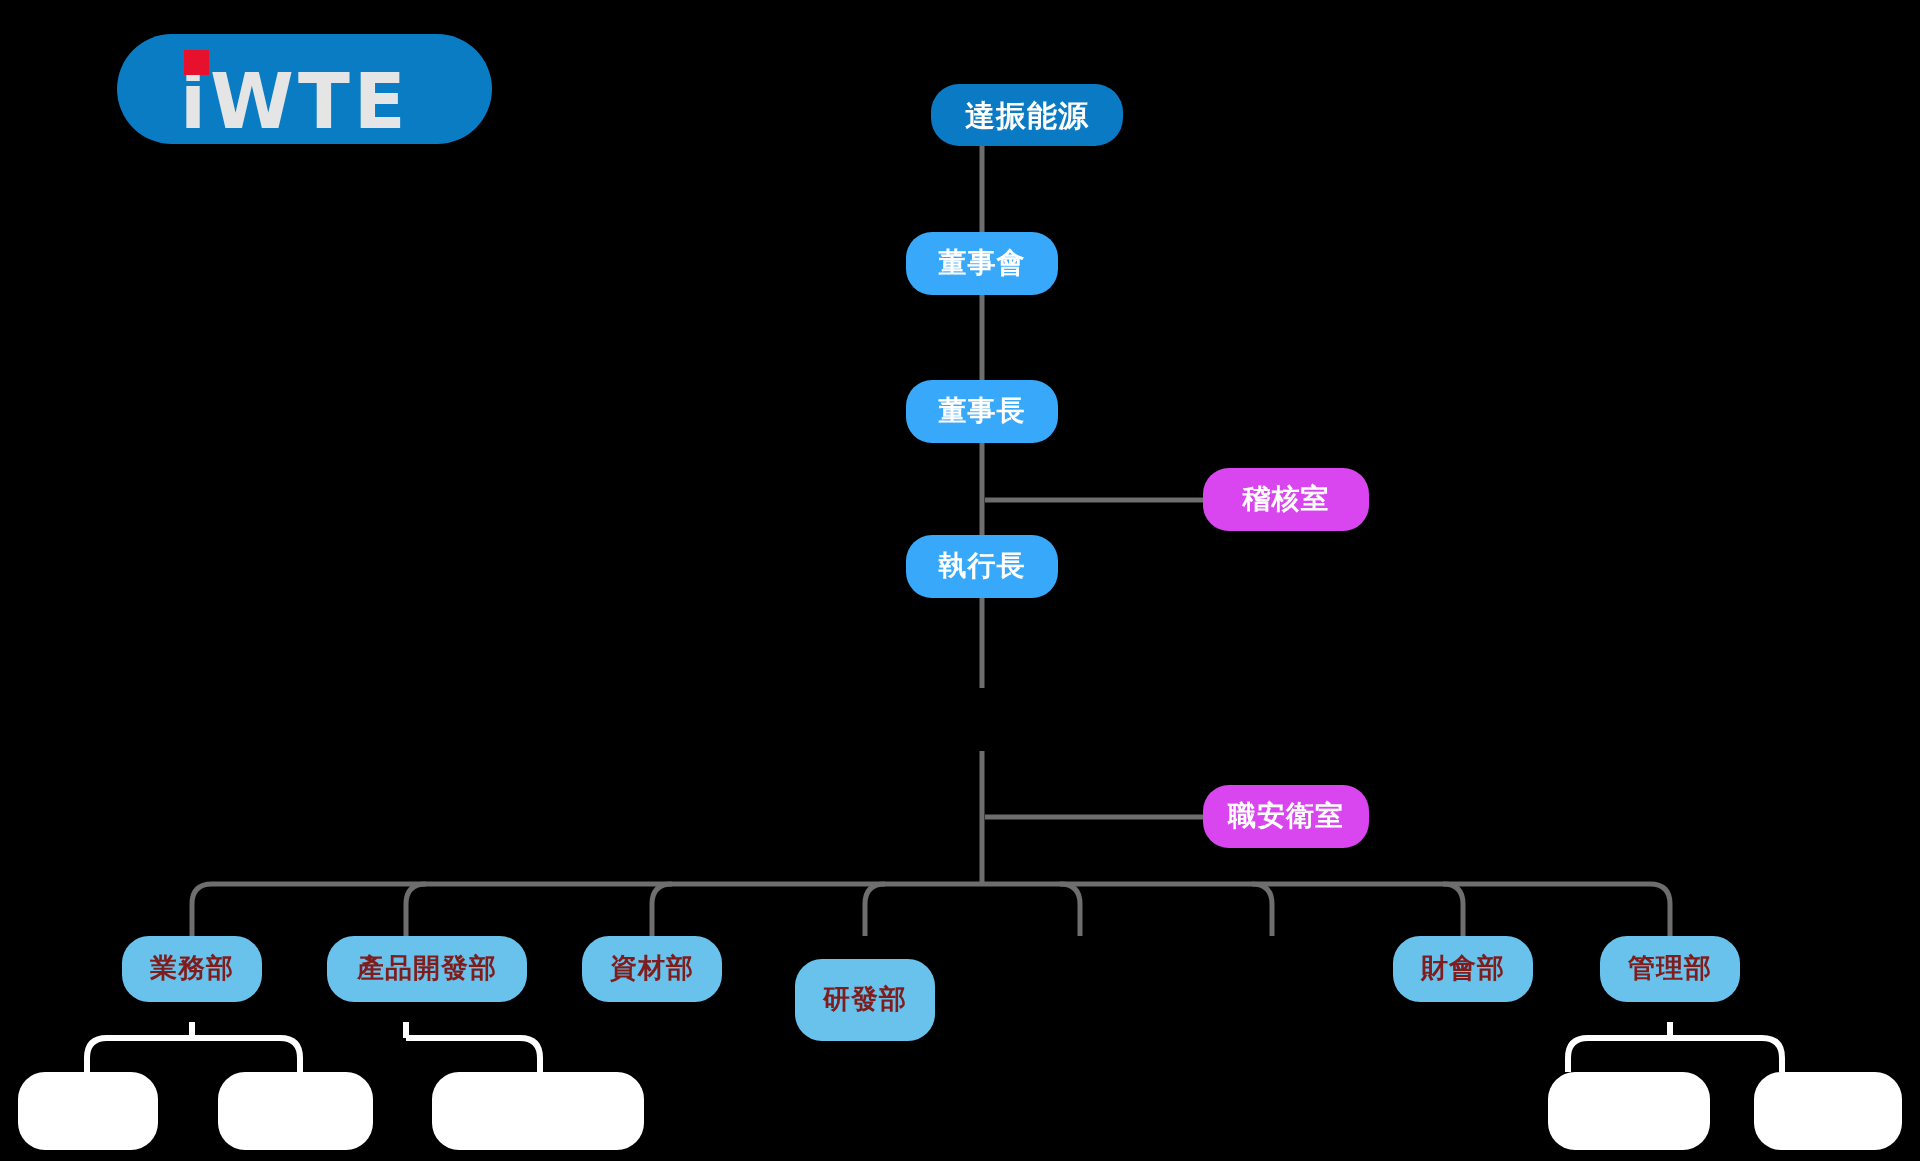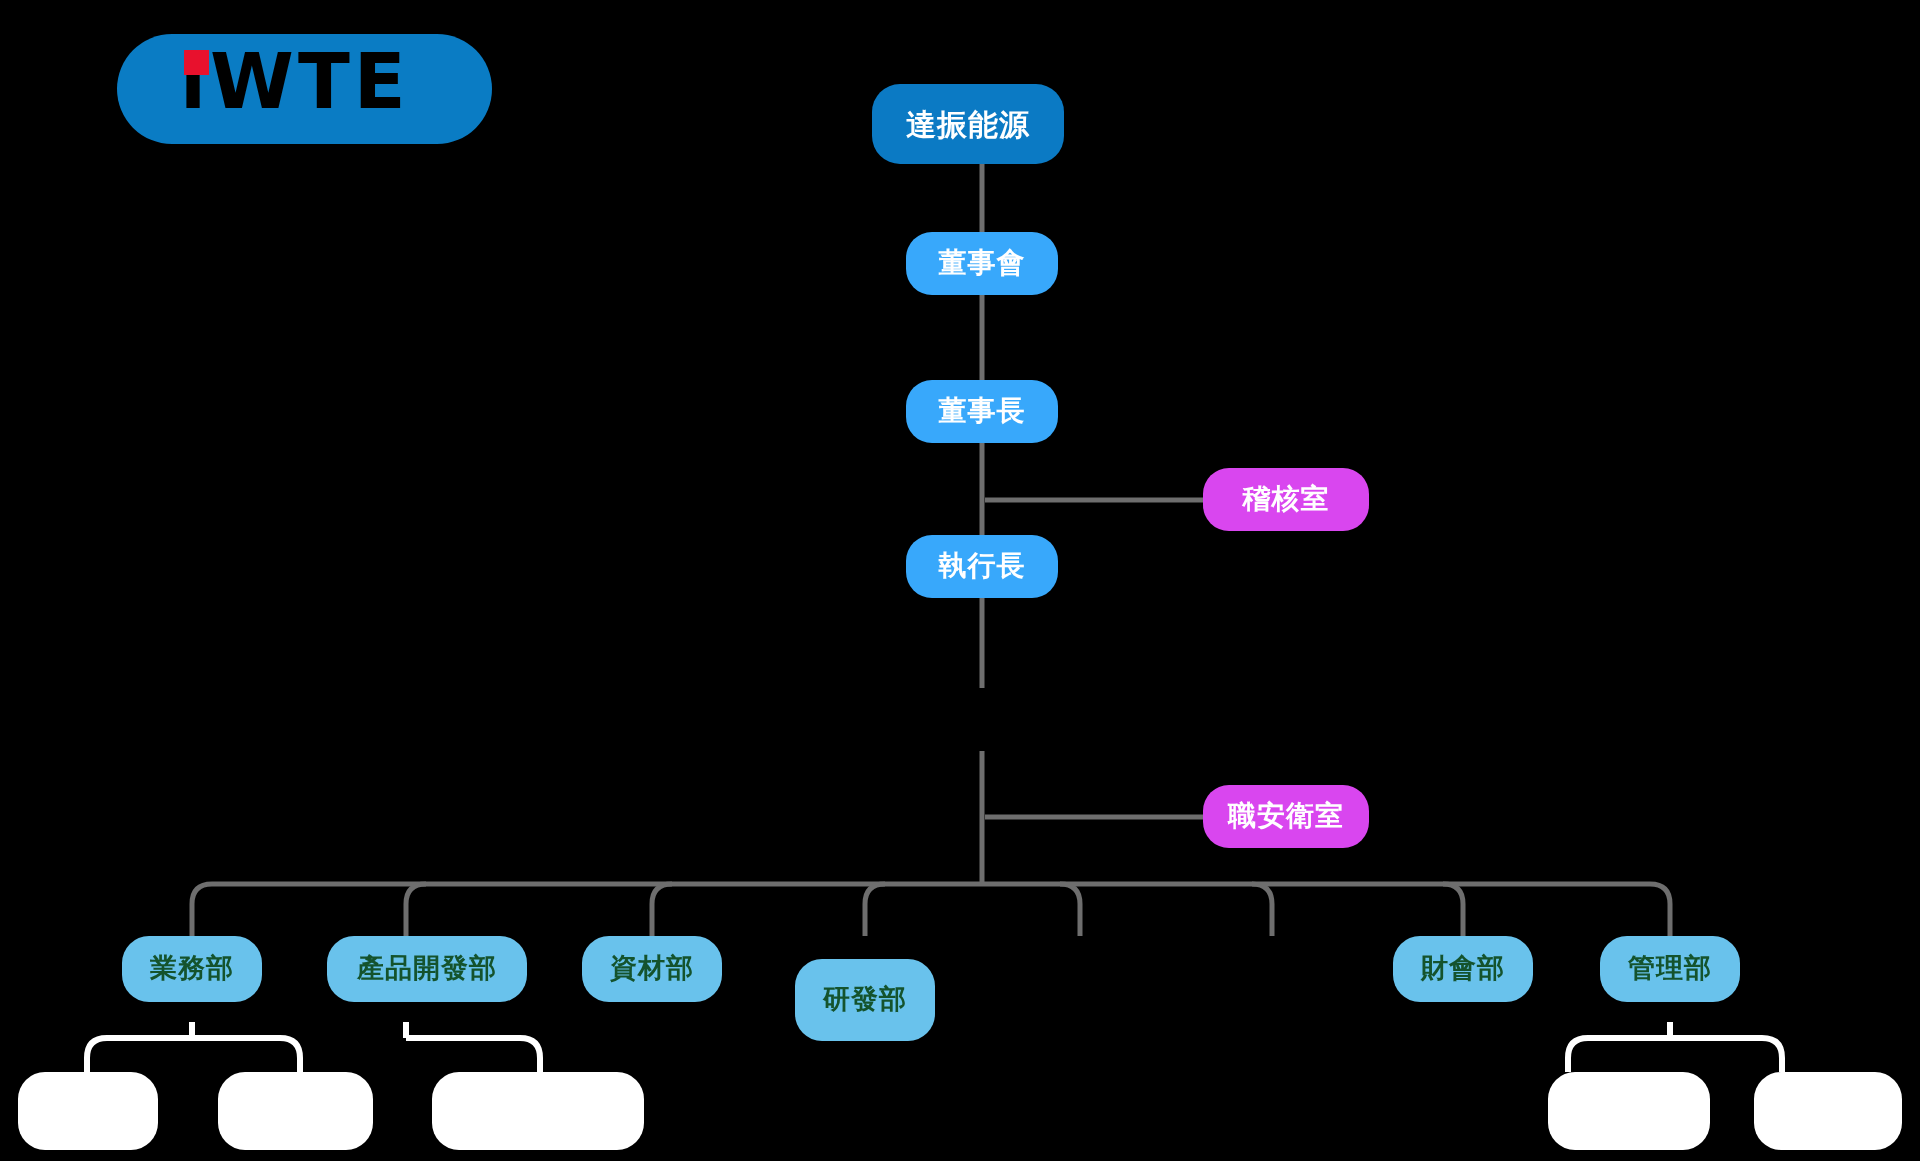--- a/index.html
+++ b/index.html
@@ -34,26 +34,26 @@
     top: 34px;
     width: 375px;
     height: 110px;
     background: #0A7CC4;
     border-radius: 55px;
     overflow: hidden;
   }
   #logo .wte-text {
     position: absolute;
     left: 63px;
-    top: 0;
+    top: 20px;
     font-family: "DejaVu Sans", sans-serif;
     font-weight: 700;
     font-size: 76px;
     letter-spacing: 4px;
-    color: #000000;
+    color: #e5e5e5;
     line-height: 96px;
     white-space: nowrap;
   }
   #logo .dot {
     position: absolute;
     left: 67px;
     top: 16px;
     width: 25px;
     height: 25px;
     background: #E8112D;
@@ -86,21 +86,21 @@
     border-radius: 26px;
   }
   .node.staff {
     background: #d946ef;
     color: #FFFFFF;
     font-size: 28px;
     border-radius: 26px;
   }
   .node.dept {
     background: #69C2EC;
-    color: #14532d;
+    color: #7f1d1d;
     font-size: 27px;
     border-radius: 27px;
   }
   .node.leaf {
     background: #FFFFFF;
     color: #132027;
     font-size: 25px;
     border-radius: 27px;
   }
 </style>
@@ -146,21 +146,21 @@
       <path d="M 1670 1038 L 1588 1038 Q 1568 1038 1568 1058 L 1568 1072"></path>
       <path d="M 1670 1038 L 1762 1038 Q 1782 1038 1782 1058 L 1782 1072"></path>
     </g>
   </svg>
 
   <div id="logo">
     <div class="wte-text">iWTE</div>
     <div class="dot"></div>
   </div>
 
-  <div class="node root" style="left:872px; top:84px; width:192px; height:80px;">達振能源</div>
+  <div class="node root" style="left:931px; top:84px; width:192px; height:62px;">達振能源</div>
 
   <div class="node mid" style="left:906px; top:232px; width:152px; height:63px;">董事會</div>
 
   <div class="node mid" style="left:906px; top:380px; width:152px; height:63px;">董事長</div>
 
   <div class="node staff" style="left:1203px; top:468px; width:166px; height:63px;">稽核室</div>
 
   <div class="node mid" style="left:906px; top:535px; width:152px; height:63px;">執行長</div>
 
 

